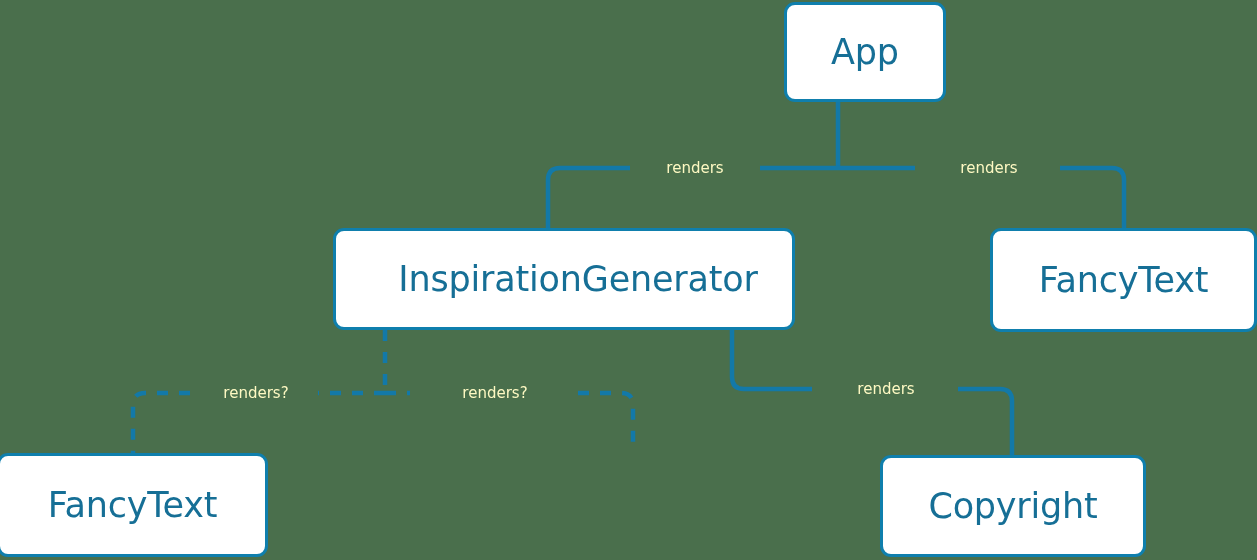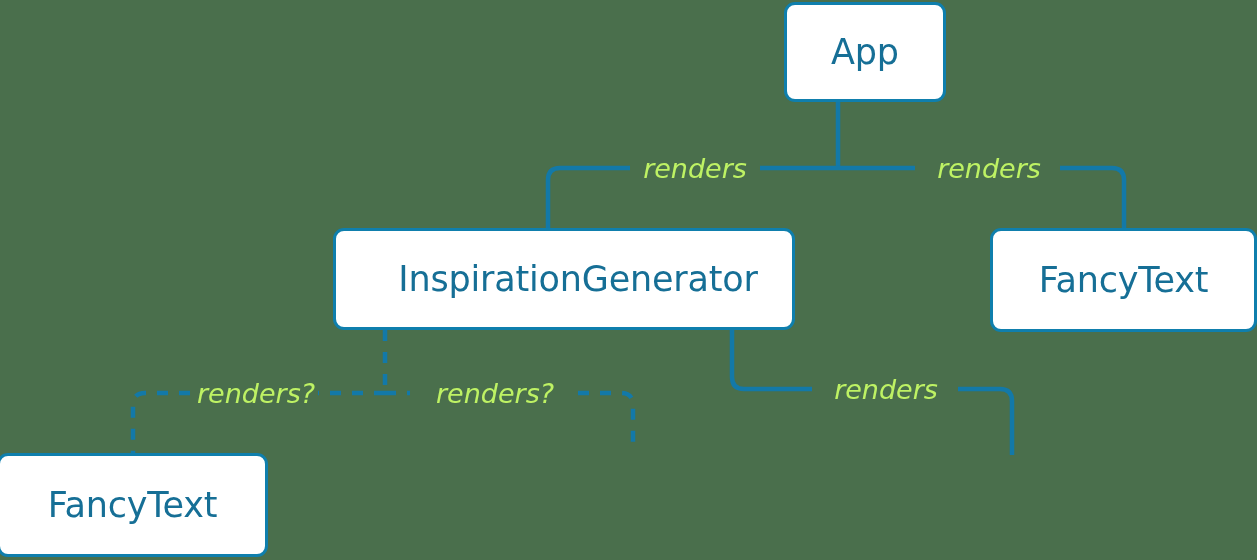--- a/index.html
+++ b/index.html
@@ -39,29 +39,28 @@
     color: #166f96;
     font-size: 35px;
     font-weight: 400;
     letter-spacing: -0.2px;
     white-space: nowrap;
     line-height: 1;
   }
   .node.small .node-label { font-size: 34px; }
   .edge-label {
     position: absolute;
-    color: #bef264;
-    font-size: 27px;
+    color: #fef9c3;
+    font-size: 15px;
     font-weight: 500;
     white-space: nowrap;
     line-height: 1;
     transform: translate(-50%, -50%);
     z-index: 4;
     background: transparent;
-    font-style: italic;
   }
   
   #node-app            { left: 757px;  top: 2px;   width: 162px; height: 100px; margin-left: 27px; }
   #node-inspiration    { left: 333px;  top: 228px; width: 462px; height: 102px; padding-left: 28px; }
   #node-fancytext-top  { left: 990px;  top: 228px; width: 267px; height: 104px; }
   #node-fancytext-bot  { left: -3px;   top: 453px; width: 271px; height: 104px; }
   #node-color          { left: 538px;  top: 452px; width: 181px; height: 102px; }
   #node-copyright      { left: 880px;  top: 455px; width: 266px; height: 102px; }
 </style>
 </head>
@@ -112,14 +111,17 @@
 
   <div class="node" id="node-fancytext-top">
     <span class="node-label">FancyText</span>
   </div>
 
   <div class="node" id="node-fancytext-bot">
     <span class="node-label">FancyText</span>
   </div>
 
 
+  <div class="node" id="node-copyright">
+    <span class="node-label">Copyright</span>
+  </div>
 
 </div>
 
 </body></html>

